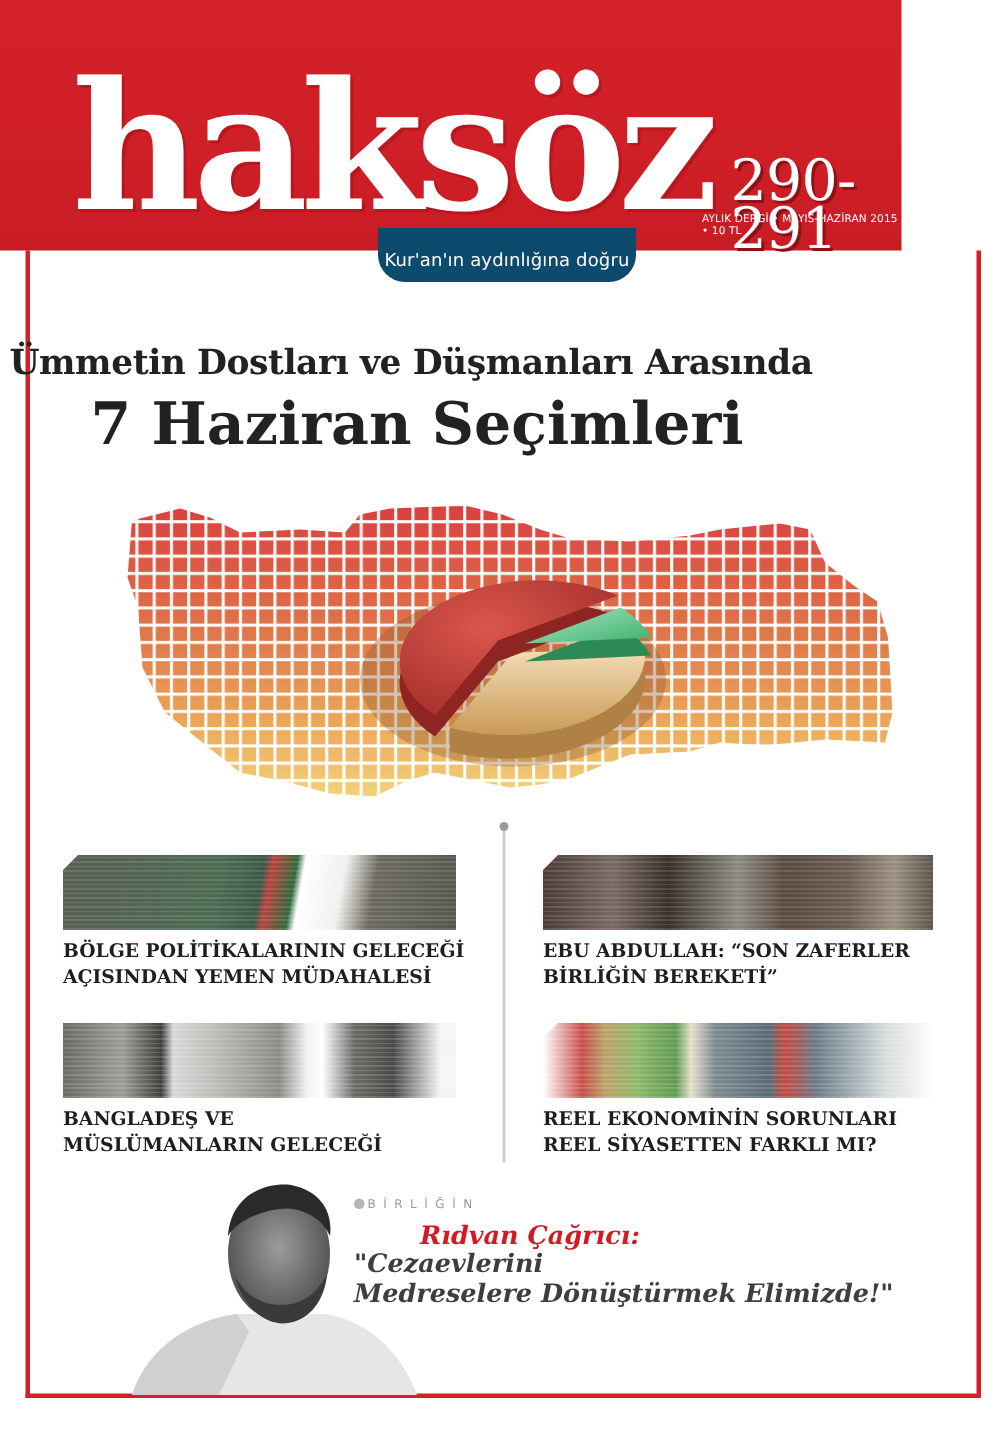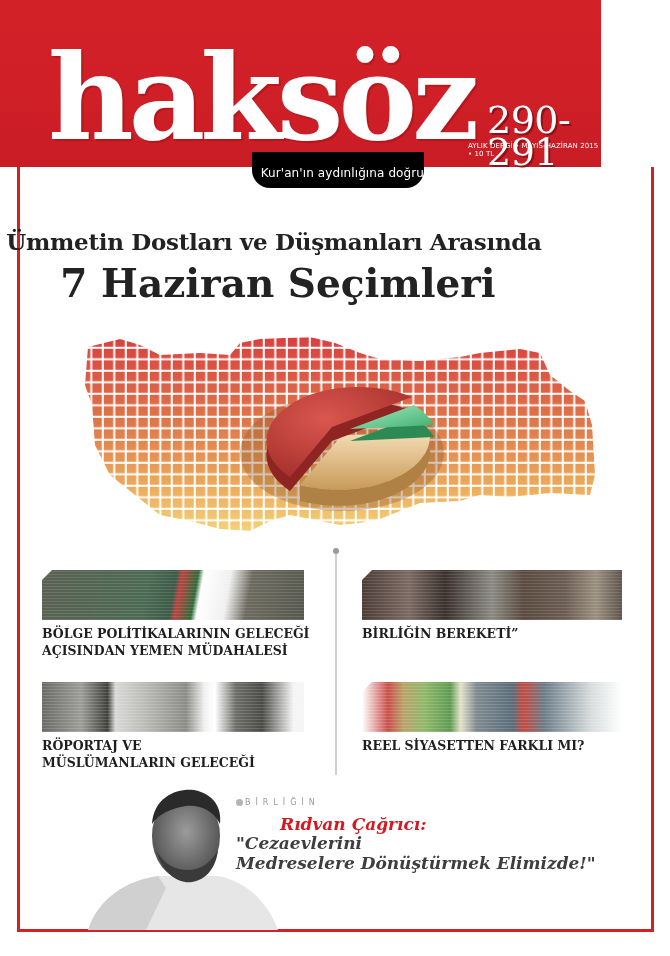--- a/index.html
+++ b/index.html
@@ -12,22 +12,22 @@
     }
     .logo {
       position: absolute; left: 48px; top: 38px;
       font-family: "DejaVu Serif", serif; font-weight: 900;
       font-size: 118px; line-height: 120px; letter-spacing: -5px;
       color: #ffffff;
       text-shadow: 2px 2px 0 rgba(120,0,0,0.25);
     }
     .tagline-tab {
       position: absolute; left: 252px; top: 152px; width: 172px; height: 36px;
-      background: #000000; border-radius: 0 0 18px 18px;
-      display: flex; align-items: flex-end; justify-content: flex-end; padding-bottom: 8px;
+      background: #0c4a6e; border-radius: 0 0 18px 18px;
+      display: flex; align-items: flex-end; justify-content: center; padding-bottom: 8px;
     }
     .tagline {
       font-family: "DejaVu Sans", sans-serif; font-size: 12px; color: #ffffff; letter-spacing: 0.1px;
     }
     .issue {
       position: absolute; left: 487px; top: 104px;
       font-family: "DejaVu Serif", serif; font-size: 38px; line-height: 32px;
       color: #ffffff; letter-spacing: -0.5px;
       text-shadow: 2px 2px 0 #8f1015;
     }
@@ -161,35 +161,37 @@
 </div>
 <div class="article-title" style="left:42px; top:625px;">
   <div>BÖLGE POLİTİKALARININ GELECEĞİ</div>
   <div>AÇISINDAN YEMEN MÜDAHALESİ</div>
 </div>
 
 <div class="article-img" style="left:362px; top:570px; width:260px; height:50px; background: linear-gradient(90deg, #4c3c36 0%, #7a6a62 18%, #3a302c 32%, #8a8a82 50%, #5a4a40 62%, #6a5c52 78%, #9b8f80 90%, #5d544c 100%); clip-path: polygon(10px 0, 100% 0, 100% 100%, 0 100%, 0 10px);">
   <div style="position:absolute; inset:0; background: repeating-linear-gradient(0deg, rgba(255,255,255,0.12) 0 1px, transparent 1px 3px);"></div>
 </div>
 <div class="article-title" style="left:362px; top:625px;">
+  <div>EBU ABDULLAH: “SON ZAFERLER</div>
   <div>BİRLİĞİN BEREKETİ”</div>
 </div>
 
 <div class="article-img" style="left:42px; top:682px; width:262px; height:50px; background: linear-gradient(90deg, #6a6a66 0%, #9c9c98 15%, #3f3f3c 25%, #d8d8d6 28%, #b8b8b4 40%, #8a8a86 55%, #f1f1f1 62%, #ffffff 66%, #6c6c68 74%, #4a4a47 84%, #f5f5f5 96%);">
   <div style="position:absolute; inset:0; background: repeating-linear-gradient(0deg, rgba(255,255,255,0.15) 0 1px, transparent 1px 3px);"></div>
 </div>
 <div class="article-title" style="left:42px; top:737px;">
-  <div>RÖPORTAJ VE</div>
+  <div>BANGLADEŞ VE</div>
   <div>MÜSLÜMANLARIN GELECEĞİ</div>
 </div>
 
 <div class="article-img" style="left:362px; top:682px; width:260px; height:50px; background: linear-gradient(90deg, #ffffff 0%, #c94e4a 10%, #b9a36a 16%, #8fb86a 24%, #5f9a52 34%, #e6e1c8 38%, #7e8a90 44%, #5a6c78 58%, #c44a42 62%, #6a7c88 70%, #d8dcdc 88%, #ffffff 100%); clip-path: polygon(10px 0, 100% 0, 100% 100%, 0 100%, 0 10px);">
   <div style="position:absolute; inset:0; background: repeating-linear-gradient(0deg, rgba(255,255,255,0.15) 0 1px, transparent 1px 3px);"></div>
 </div>
 <div class="article-title" style="left:362px; top:737px;">
+  <div>REEL EKONOMİNİN SORUNLARI</div>
   <div>REEL SİYASETTEN FARKLI MI?</div>
 </div>
 
 <svg class="interview-photo" viewBox="0 0 190 142" xmlns="http://www.w3.org/2000/svg">
   <defs>
     <radialGradient id="face" cx="0.5" cy="0.45" r="0.6">
       <stop offset="0" stop-color="#9c9c9c"></stop>
       <stop offset="1" stop-color="#4a4a4a"></stop>
     </radialGradient>
   </defs>

